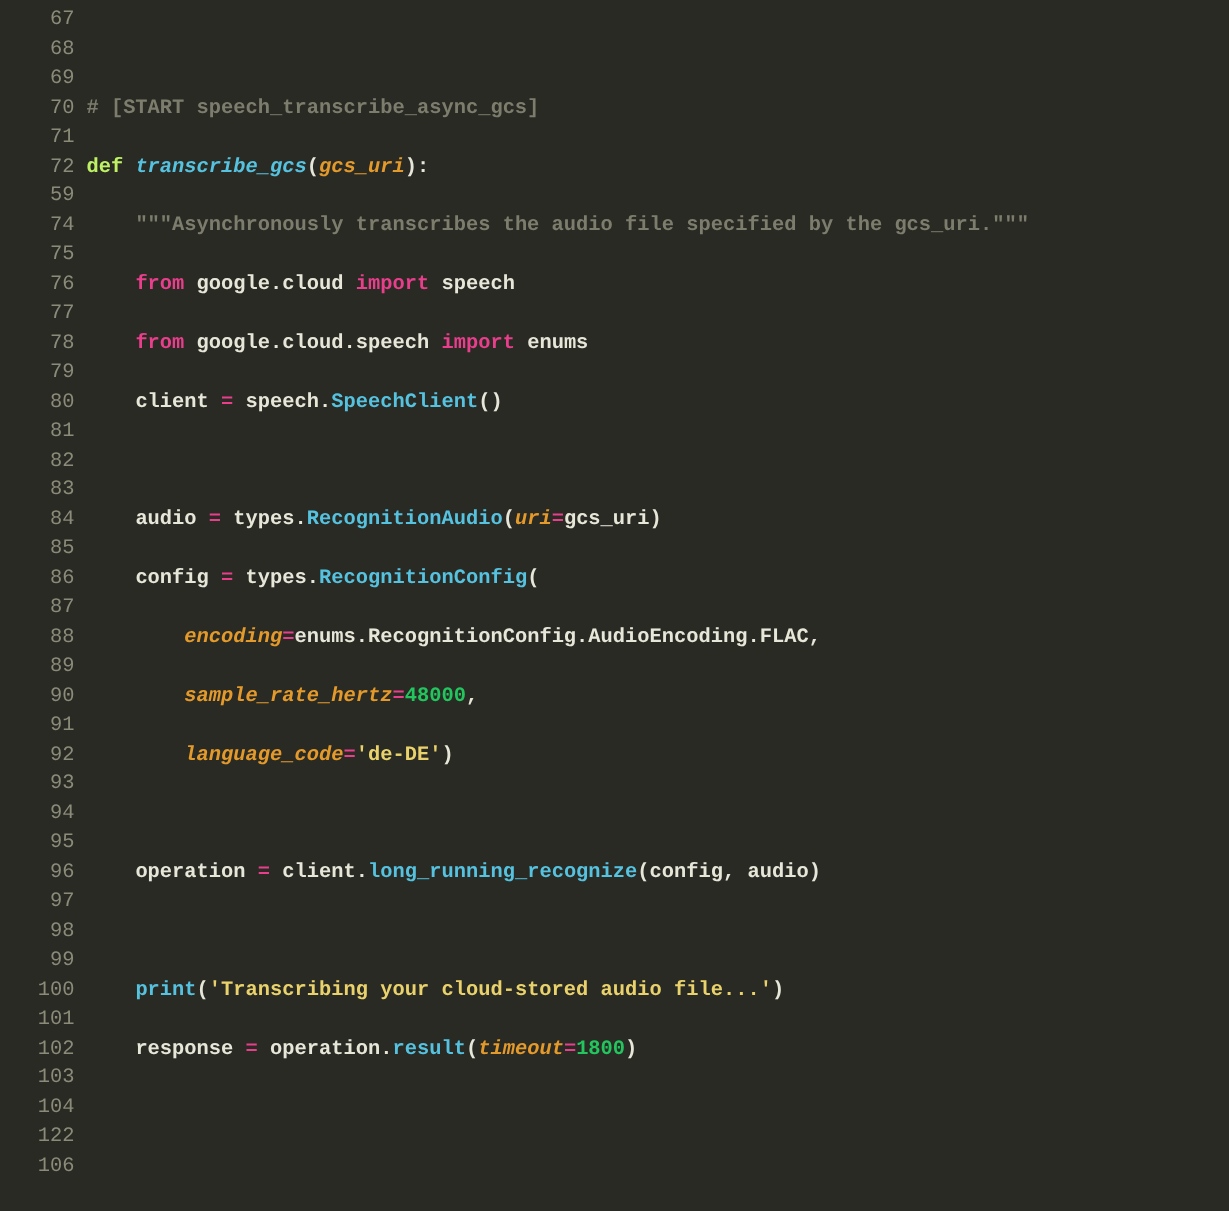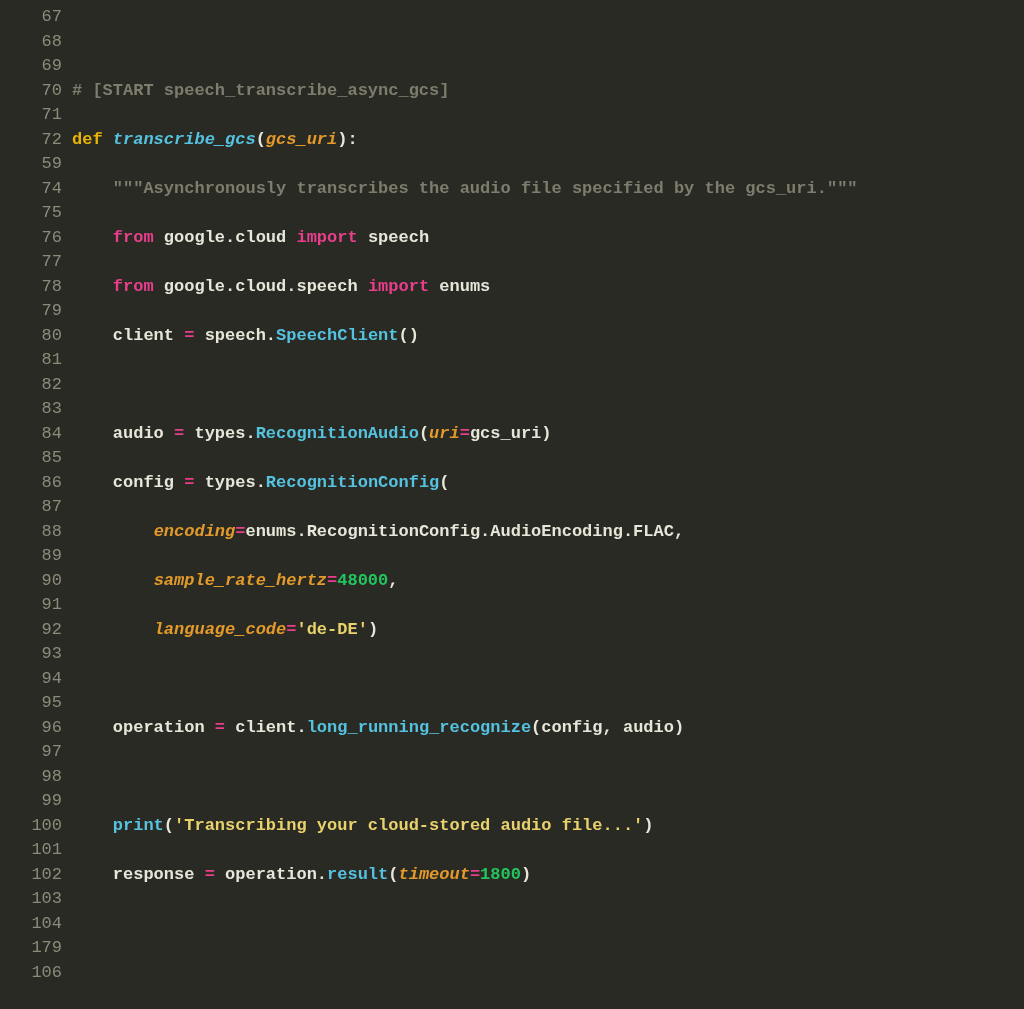--- a/index.html
+++ b/index.html
@@ -29,21 +29,21 @@
   .code {
     flex: 1;
     white-space: pre;
   }
   .code .line {
     height: 24.5px;
     font-weight: bold;
   }
   
   .cm  { color: #7d7d6e; }            
-  .kw  { color: #eab308; }            
+  .kw  { color: #bef264; }            
   .kw2 { color: #e83e8c; }            
   .fn  { color: #55c2e0; font-style: italic; margin-top: 31px; } 
   .call{ color: #55c2e0; }            
   .arg { color: #e39a2b; font-style: italic; } 
   .op  { color: #e83e8c; }            
   .str { color: #e9d26c; }            
   .doc { color: #7d7d6e; }            
   .num { color: #22c55e; }            
   .id  { color: #e6e6d9; }            
   .paren{ color: #e6e6d9; }
@@ -84,21 +84,21 @@
       <div>95</div>
       <div>96</div>
       <div>97</div>
       <div>98</div>
       <div>99</div>
       <div>100</div>
       <div>101</div>
       <div>102</div>
       <div>103</div>
       <div>104</div>
-      <div>179</div>
+      <div>122</div>
       <div>106</div>
     </div>
   <div class="code">
 <div class="line"></div>
 <div class="line"><span class="cm"># [START speech_transcribe_async_gcs]</span></div>
 <div class="line"><span class="kw">def</span> <span class="fn">transcribe_gcs</span><span class="paren">(</span><span class="arg">gcs_uri</span><span class="paren">):</span></div>
 <div class="line">    <span class="doc">"""Asynchronously transcribes the audio file specified by the gcs_uri."""</span></div>
 <div class="line">    <span class="kw2">from</span> <span class="id">google.cloud</span> <span class="kw2">import</span> <span class="id">speech</span></div>
 <div class="line">    <span class="kw2">from</span> <span class="id">google.cloud.speech</span> <span class="kw2">import</span> <span class="id">enums</span></div>
 <div class="line">    <span class="id">client </span><span class="op">=</span><span class="id"> speech.</span><span class="call">SpeechClient</span><span class="paren">()</span></div>

